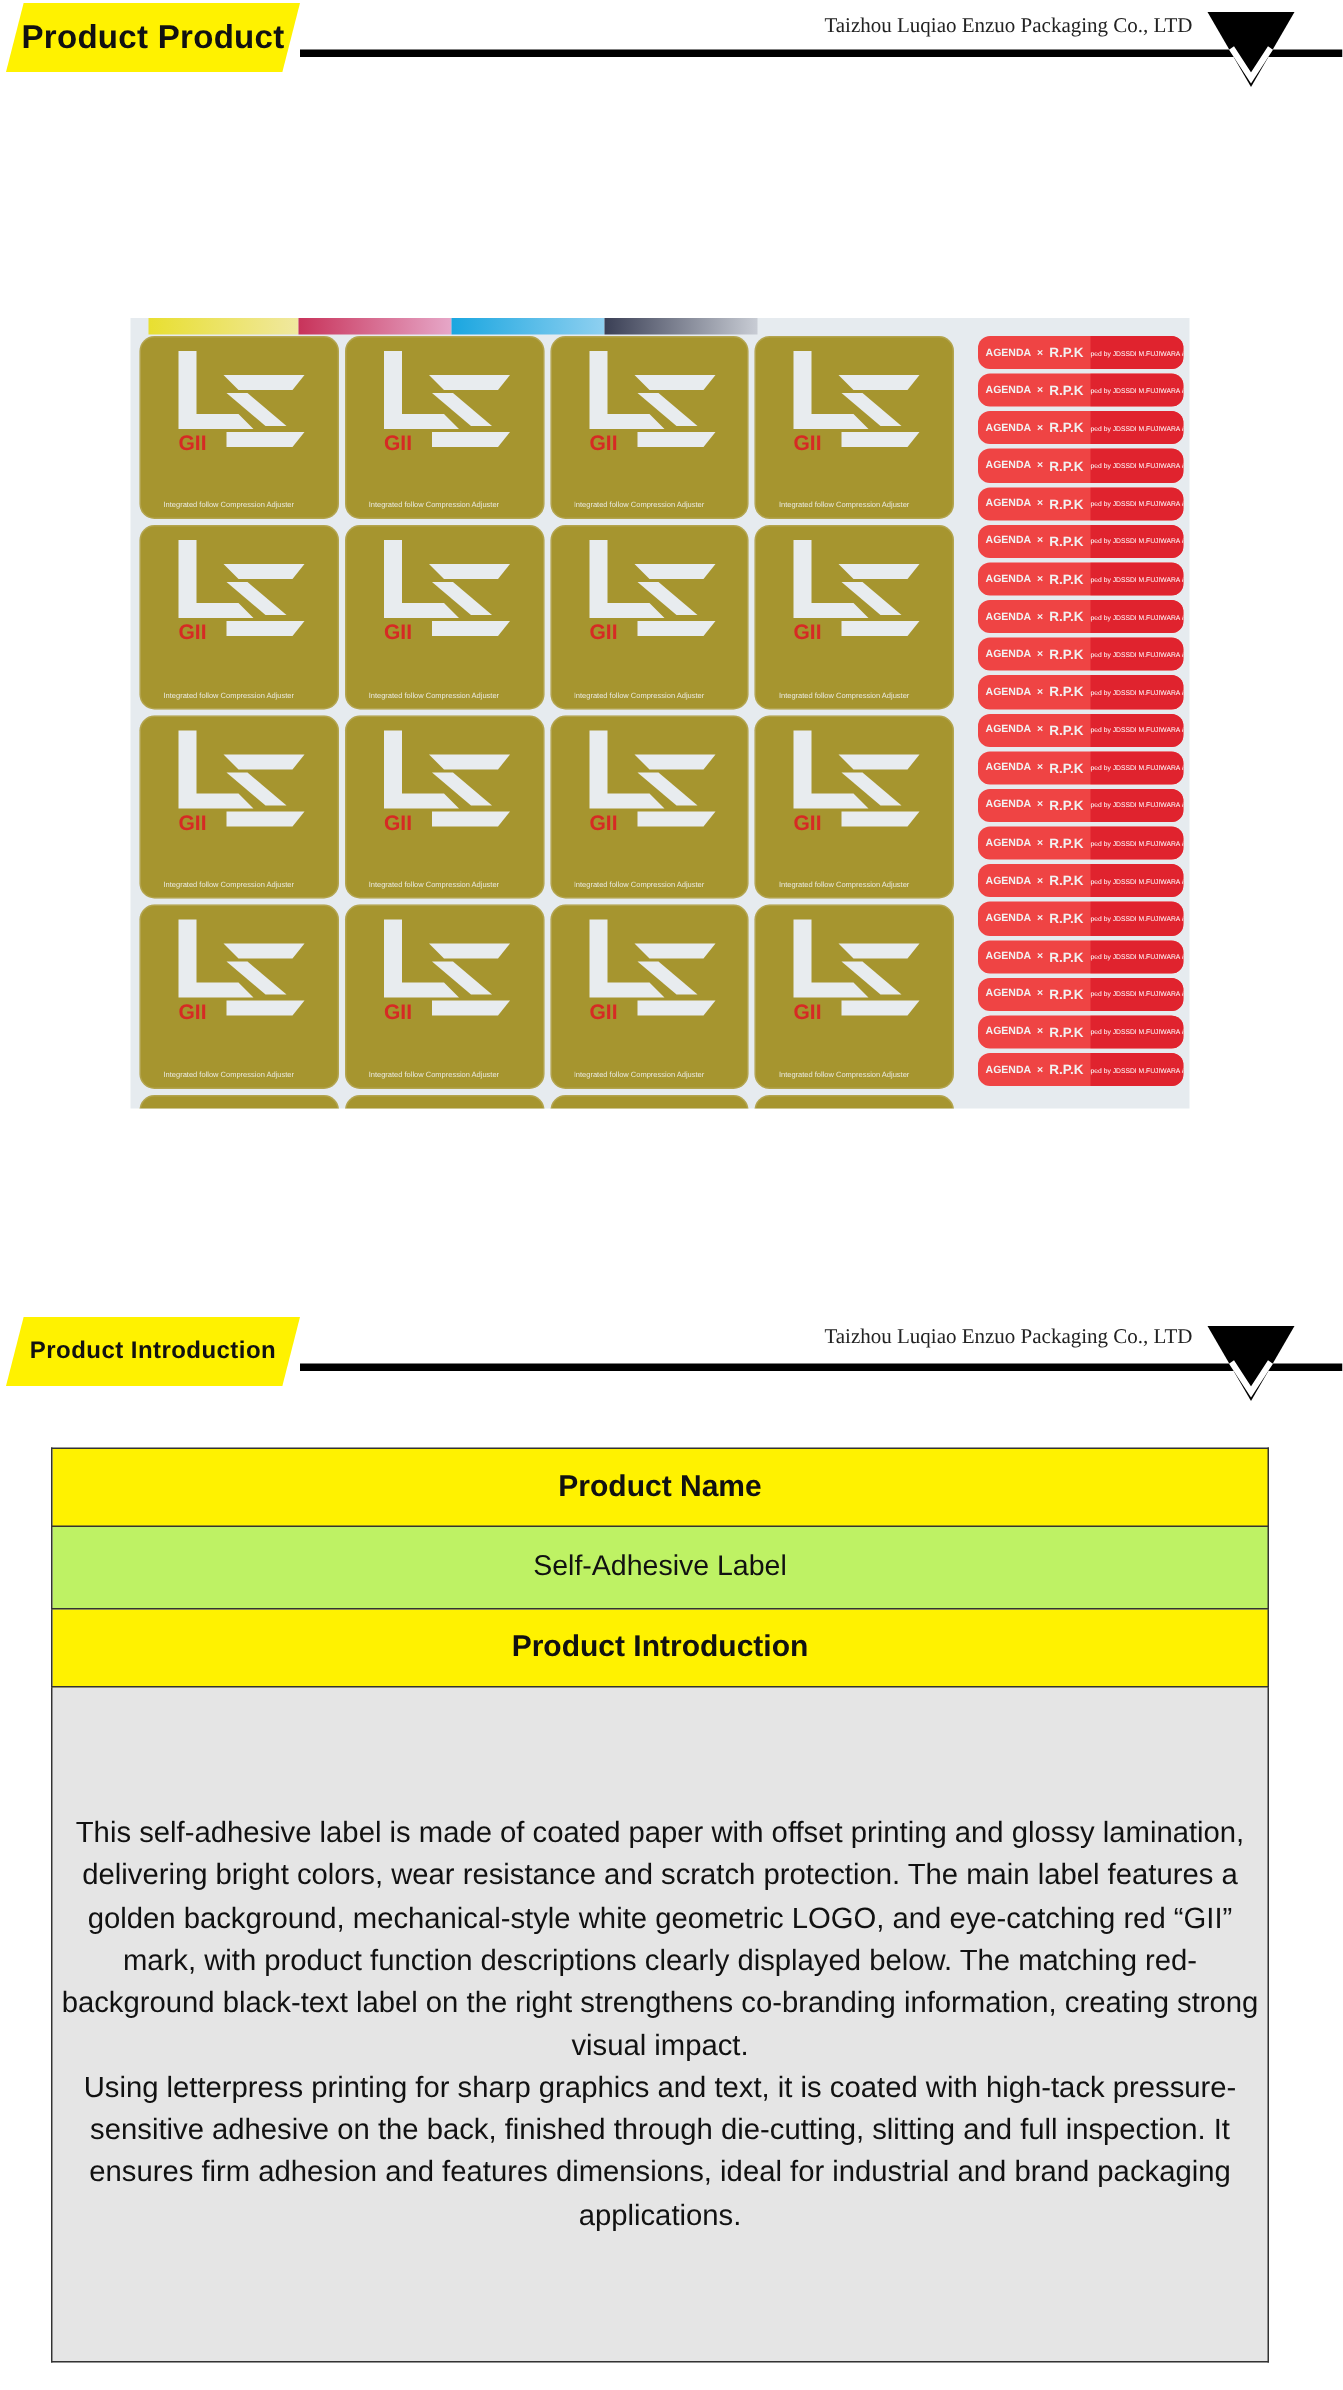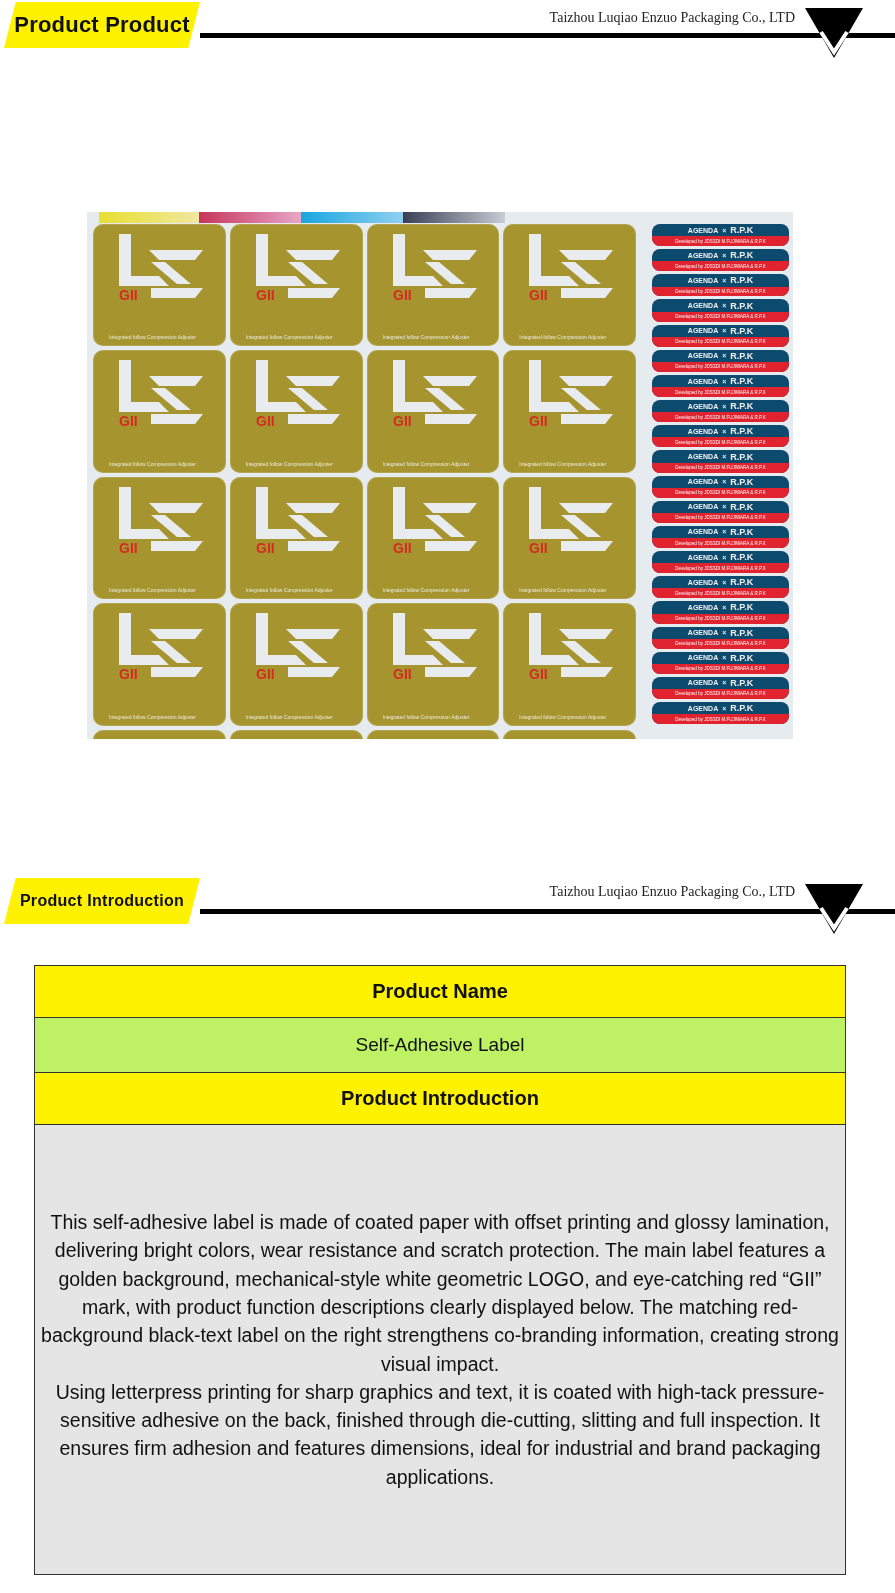--- a/index.html
+++ b/index.html
@@ -35,22 +35,22 @@
     box-shadow: inset 0 0 0 1px rgba(255,255,255,0.15);
   }
   .sticker svg { position: absolute; left: 18px; top: 8px; width: 100px; height: 72px; }
   .sticker .caption {
     position: absolute; left: 16px; right: 8px; bottom: 6px;
     font-size: 5px; color: #eaeadf; white-space: nowrap; overflow: hidden;
   }
   .strip-col { position: absolute; left: 565px; top: 12px; width: 137px; height: 500px;
     display: flex; flex-direction: column; gap: 3px; }
   .strip {
-    flex: 1; border-radius: 8px; overflow: hidden; display: flex; flex-direction: column;
-    background: #0c4a6e;
+    flex: 1; border-radius: 8px; overflow: hidden; display: flex; 
+    background: #ef4444;
   }
   .strip .top { flex: 1.1; display: flex; align-items: center; justify-content: center; gap: 4px;
     font-size: 7px; font-weight: bold; color: #f2f2f2; }
   .strip .top .rpk { font-size: 9px; }
   .strip .bottom { flex: 0.9; background: #e0232e; color: #fff;
     font-size: 4.5px; display: flex; align-items: center; justify-content: center; white-space: nowrap; overflow: hidden; }
 
   .info-table {
     position: absolute; left: 34px; top: 965px; width: 812px;
     border: 1.5px solid #222; border-collapse: collapse;

